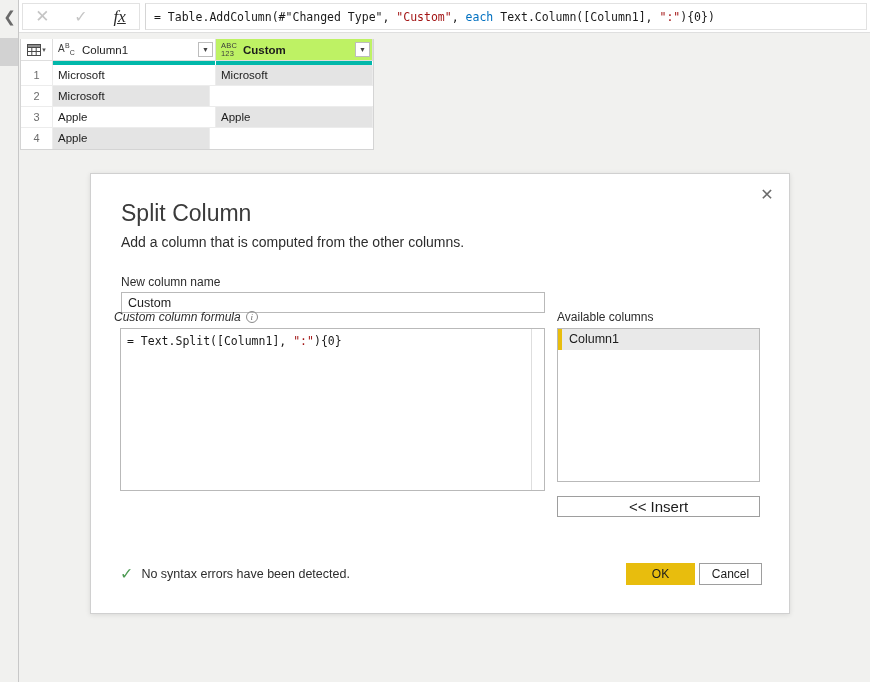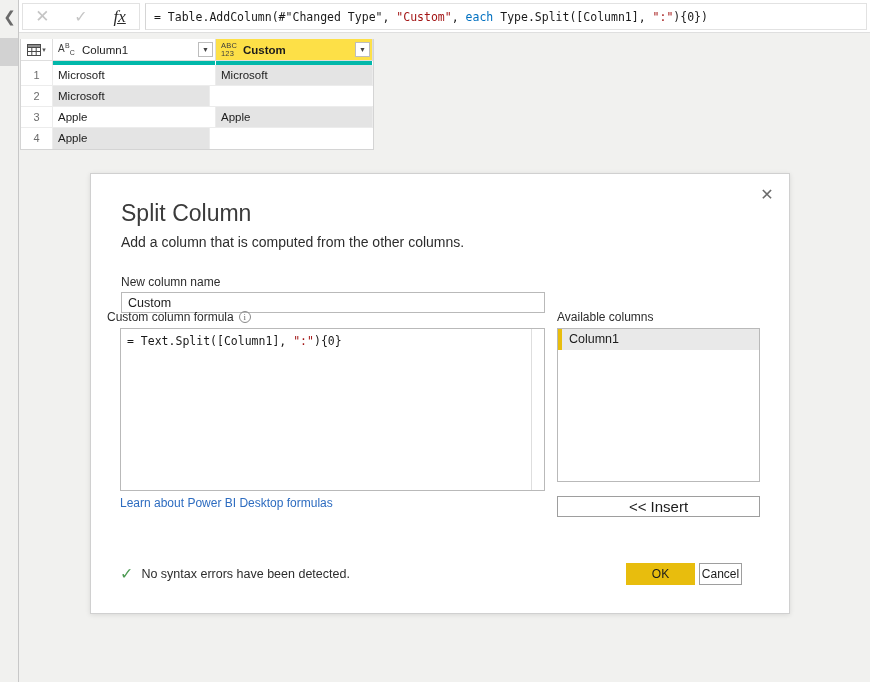--- a/index.html
+++ b/index.html
@@ -131,21 +131,21 @@
   .gh-cell {
     position: relative;
     display: flex;
     align-items: center;
     padding: 0 2px 0 5px;
     border-right: 1px solid #dedede;
     background: #fff;
     cursor: pointer;
   }
   .gh-cell.c1 { width: 163px; }
-  .gh-cell.c2 { width: 157px; background: #fde047; }
+  .gh-cell.c2 { width: 157px; background: #bef264; }
   .type-icon {
     font-size: 7.5px;
     line-height: 8px;
     color: #3c3c3c;
     margin-right: 6px;
     font-family: "Liberation Sans", sans-serif;
     letter-spacing: .2px;
   }
   .type-icon.abc123 { text-align: left; }
   .type-icon.abc-sup {
@@ -238,21 +238,21 @@
     left: 30px; top: 60px;
     font-size: 14px;
     color: #2d2d2d;
   }
   .fld-label {
     position: absolute;
     font-size: 12px;
     color: #2d2d2d;
   }
   .lbl-newname { left: 30px; top: 101px; }
-  .lbl-formula { left: 16px; top: 136px; }
+  .lbl-formula { left: 23px; top: 136px; font-style: italic; }
   .lbl-avail   { left: 466px; top: 136px; }
 
   .info-icon {
     display: inline-block;
     width: 12px; height: 12px;
     border: 1px solid #8a8a8a;
     border-radius: 50%;
     font-size: 9px;
     line-height: 10px;
     text-align: center;
@@ -378,21 +378,21 @@
   }
   .btn-ok {
     left: 535px; top: 389px;
     width: 69px;
     background: #e8bd0d;
     border: 1px solid #e8bd0d;
     color: #1c1c1c;
   }
   .btn-cancel {
     left: 608px; top: 389px;
-    width: 43px;
+    width: 63px;
     background: #fff;
     border: 1px solid #9e9e9e;
     color: #1c1c1c;
   }
 </style>
 </head>
 <body>
 
 <div id="app">
 
@@ -401,21 +401,21 @@
     <div class="rail-block"></div>
   </div>
 
   <div class="formula-bar">
     <div class="fb-icons">
       <div class="fb-icon cancel">✕</div>
       <div class="fb-icon commit">✓</div>
       <div class="fb-icon fx">fx</div>
     </div>
     <div class="fb-input">
-      <span id="fb-tokens"><span class="tok-plain">= Table.AddColumn(#"Changed Type", </span><span class="tok-str">"Custom"</span><span class="tok-plain">, </span><span class="tok-kw">each</span><span class="tok-plain"> Type.Split([Column1], </span><span class="tok-str">":"</span><span class="tok-plain">){0})</span></span>
+      <span id="fb-tokens"><span class="tok-plain">= Table.AddColumn(#"Changed Type", </span><span class="tok-str">"Custom"</span><span class="tok-plain">, </span><span class="tok-kw">each</span><span class="tok-plain"> Text.Column([Column1], </span><span class="tok-str">":"</span><span class="tok-plain">){0})</span></span>
     </div>
   </div>
 
   <div class="grid">
 
     <div class="grid-head">
       <div class="gh-corner">
         <svg width="14" height="12" viewBox="0 0 14 12">
           <rect x="0.5" y="0.5" width="13" height="11" fill="#fff" stroke="#4a4a4a"></rect>
           <rect x="0.5" y="0.5" width="13" height="3" fill="#8d8d8d" stroke="#4a4a4a"></rect>
@@ -489,21 +489,20 @@
       <div class="formula-scroll"></div>
     </div>
 
     <div class="fld-label lbl-avail">Available columns</div>
     <div class="avail-box">
       <div class="avail-item">Column1</div>
     </div>
 
     <div class="insert-btn">&lt;&lt; Insert</div>
 
-    <a class="learn-link">Learn about Power BI Desktop formulas</a>
 
     <div class="syntax-status">
       <span class="check-mark">✓</span>
       <span>No syntax errors have been detected.</span>
     </div>
 
     <div class="btn btn-ok">OK</div>
     <div class="btn btn-cancel">Cancel</div>
   </div>
 

